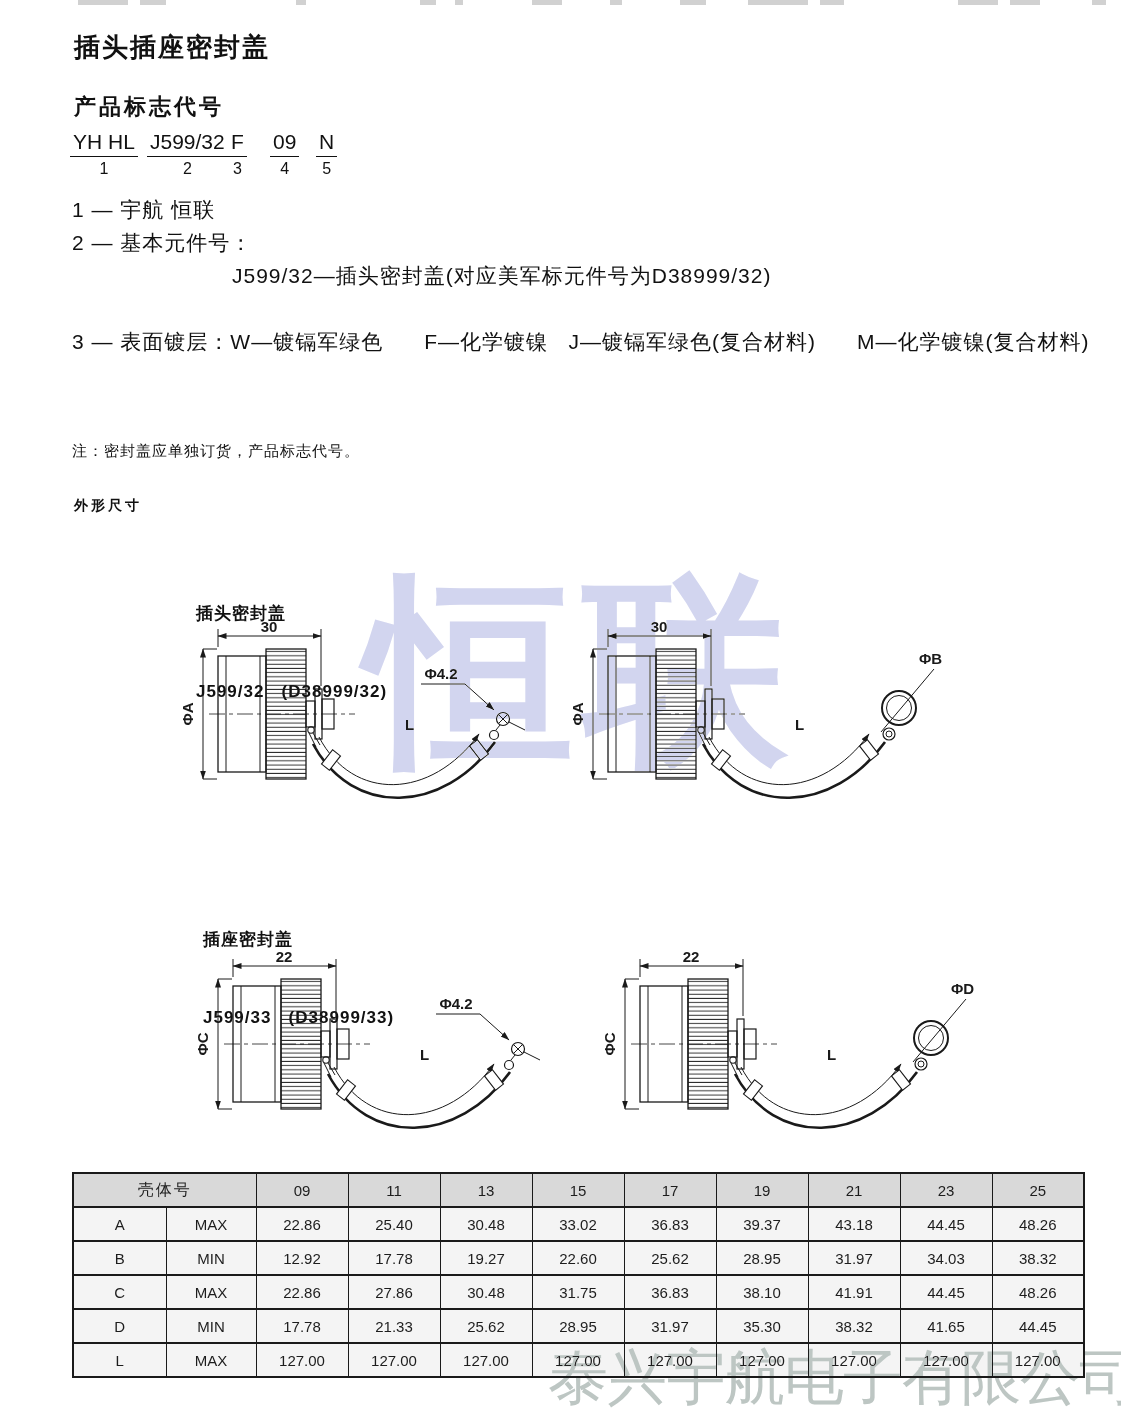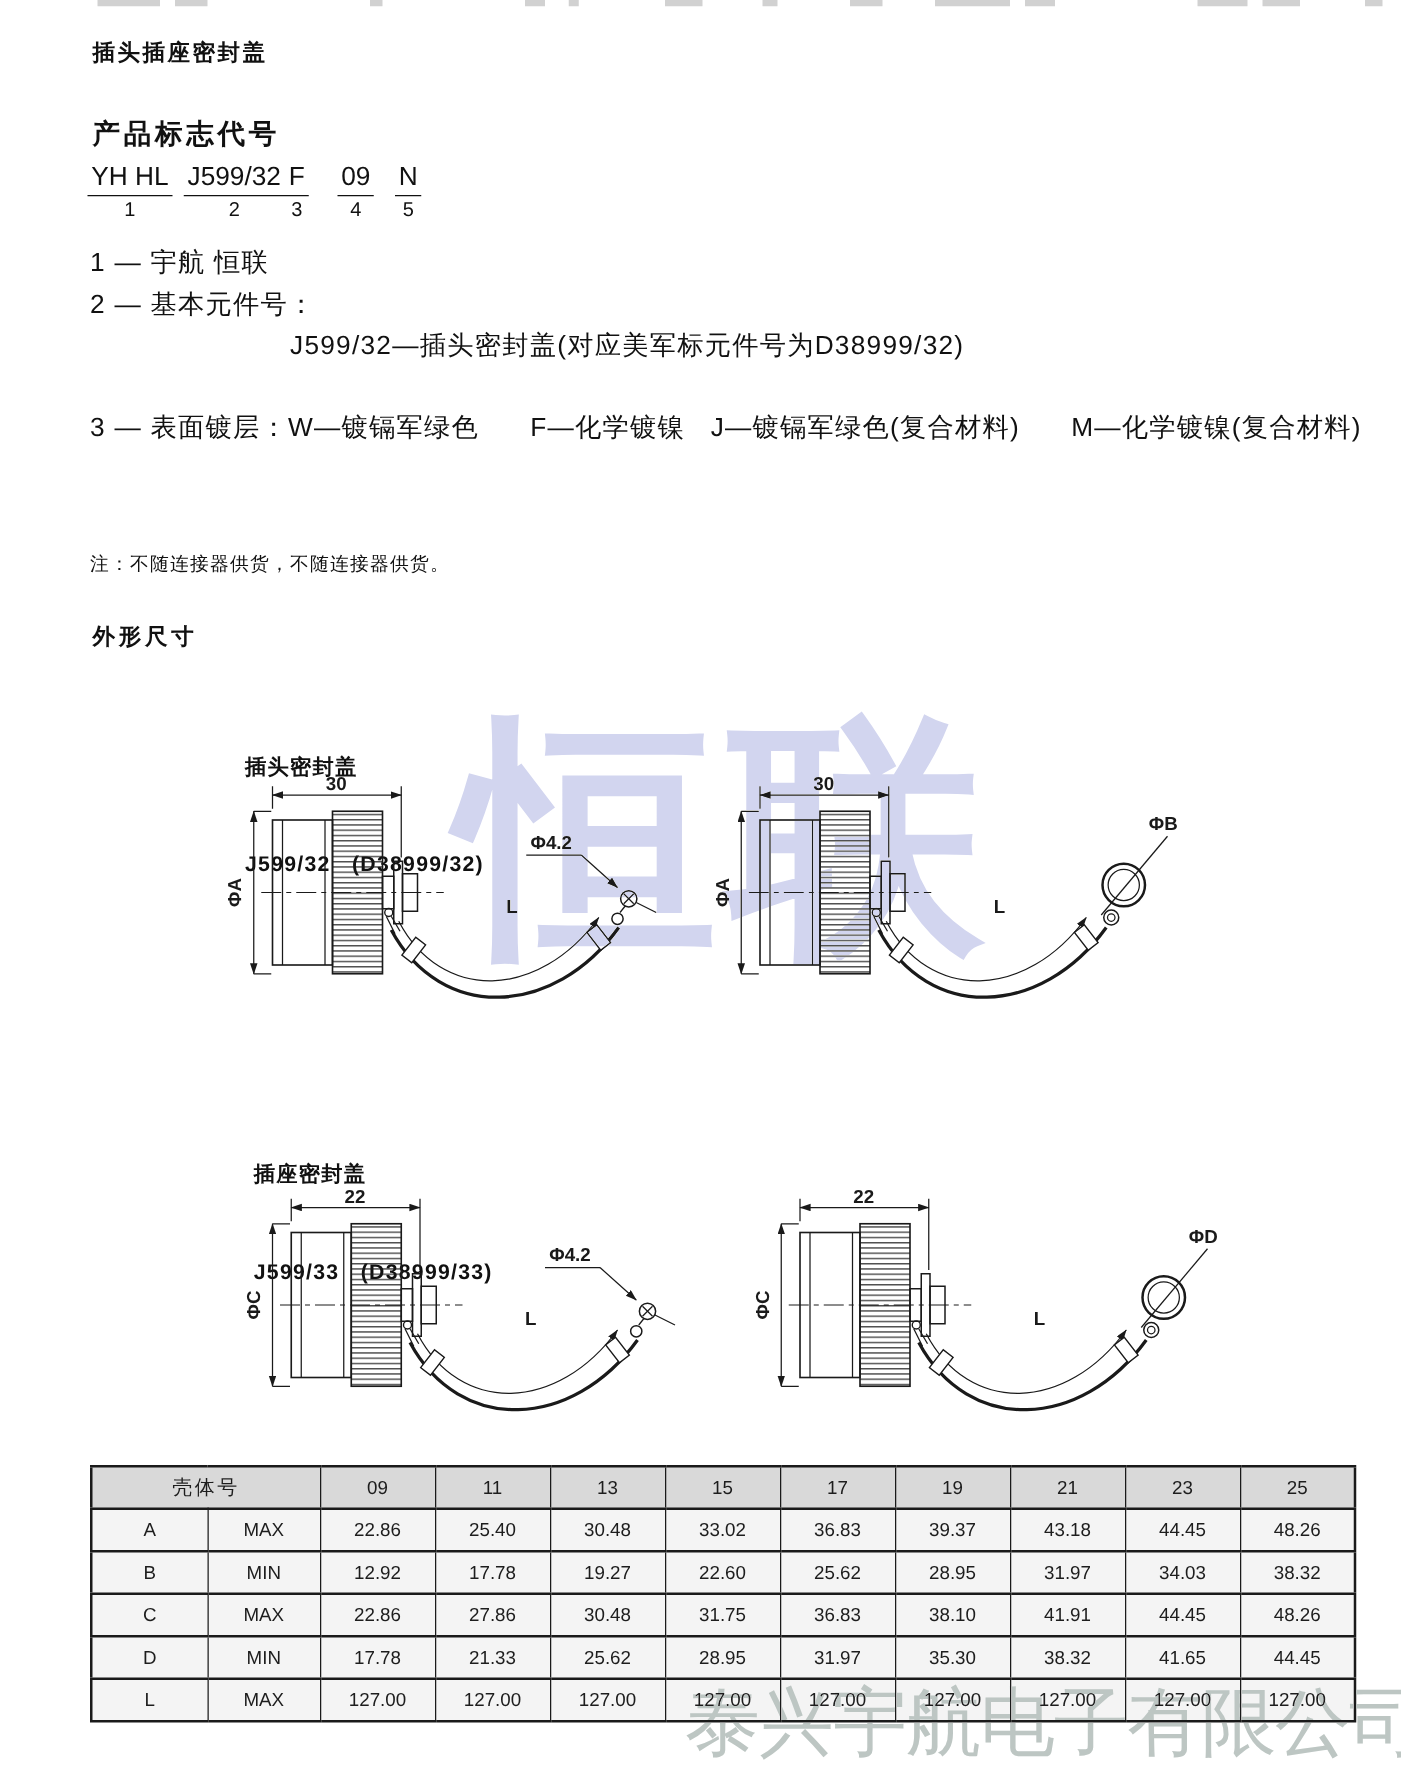--- a/index.html
+++ b/index.html
@@ -5,22 +5,22 @@
   html,body{margin:0;padding:0;background:#ffffff;}
   .page{
     position:relative;
     width:1121px;height:1424px;
     background:#ffffff;
     font-family:"Liberation Sans", sans-serif;
     color:#111;
     overflow:hidden;
   }
   .abs{position:absolute;}
-  .doc-title{font-size:18px;font-weight:600;letter-spacing:2px;}
-  .h2{font-size:18px;font-weight:600;letter-spacing:3px;}
+  .doc-title{font-size:26px;font-weight:600;letter-spacing:2px;}
+  .h2{font-size:14px;font-weight:600;letter-spacing:3px;}
   .body-line{font-size:21px;letter-spacing:1px;white-space:pre;}
   .note-line{font-size:15px;letter-spacing:1px;}
   .cgroup{position:absolute;top:130px;text-align:center;}
   .ctext{display:block;font-size:21px;padding:0 3px 2px 3px;border-bottom:1.5px solid #111;white-space:pre;}
   .cnum{display:block;font-size:16px;padding-top:3px;}
   .sec-title{position:absolute;font-weight:bold;font-size:17px;line-height:26px;letter-spacing:1px;white-space:pre;}
   .drawing{position:absolute;width:400px;height:235px;}
   .drawing svg{display:block;width:100%;height:100%;}
   .dim-table{position:absolute;left:72px;top:1172px;border-collapse:collapse;table-layout:fixed;border:2px solid #1a1a1a;}
   .dim-table td{
@@ -84,21 +84,21 @@
         <span class="ctext">N</span>
         <span class="cnum">5</span>
       </div>
     </div>
 
   <div class="abs body-line" style="left:72px;top:196px">1 — 宇航 恒联</div>
   <div class="abs body-line" style="left:72px;top:229px">2 — 基本元件号：</div>
   <div class="abs body-line" style="left:232px;top:262px">J599/32—插头密封盖(对应美军标元件号为D38999/32)</div>
   <div class="abs body-line" style="left:72px;top:328px">3 — 表面镀层：W—镀镉军绿色      F—化学镀镍   J—镀镉军绿色(复合材料)      M—化学镀镍(复合材料)</div>
 
-  <div class="abs note-line" style="left:72px;top:442px">注：不随连接器供货，不随连接器供货。</div>
+  <div class="abs note-line" style="left:72px;top:442px">注：密封盖应单独订货，产品标志代号。</div>
 
   <div class="abs h2" style="left:74px;top:497px">外形尺寸</div>
 
   <div class="sec-title" style="left:196px;top:549px">
     <div>插头密封盖</div>
     <div>J599/32   (D38999/32)</div>
   </div>
   <div class="sec-title" style="left:203px;top:875px">
     <div>插座密封盖</div>
     <div>J599/33   (D38999/33)</div>

